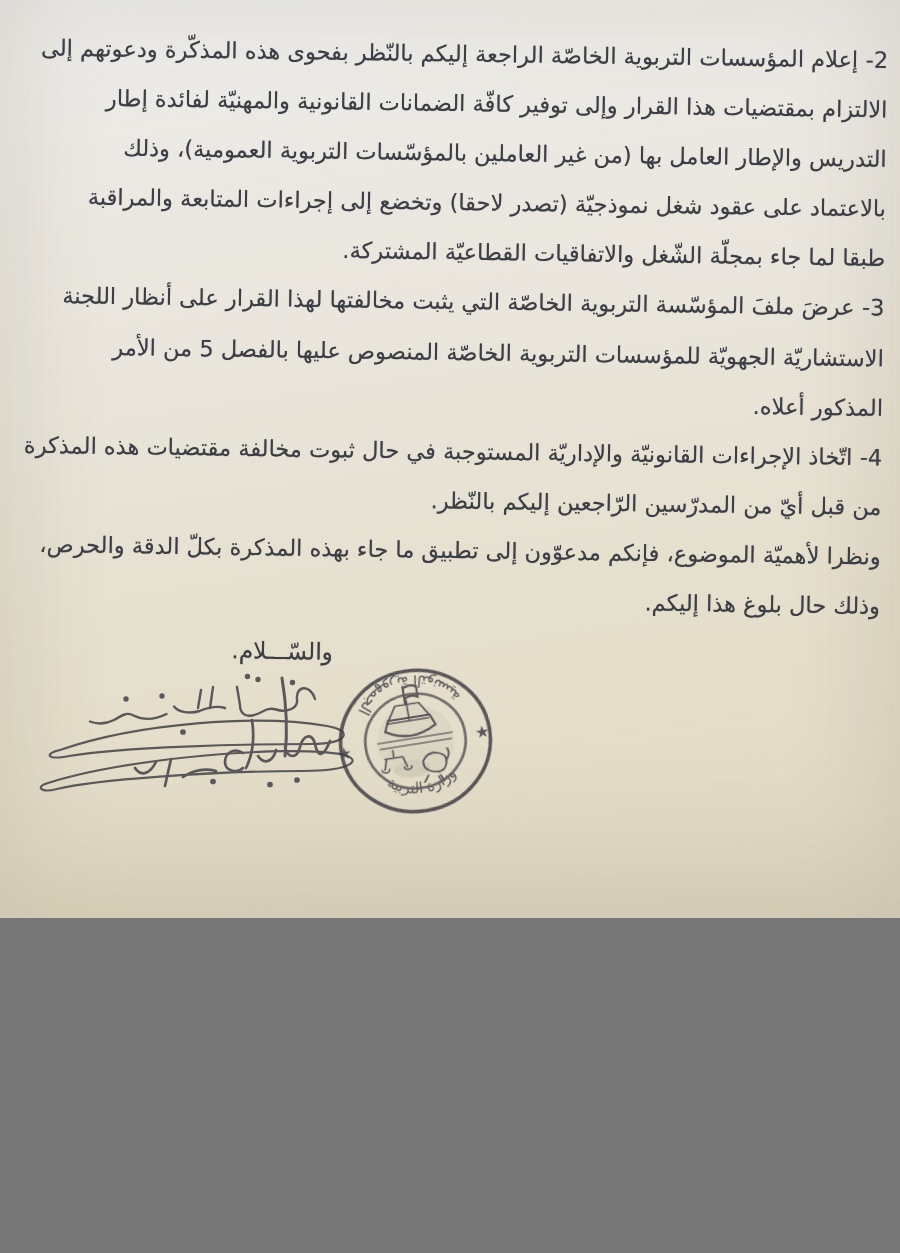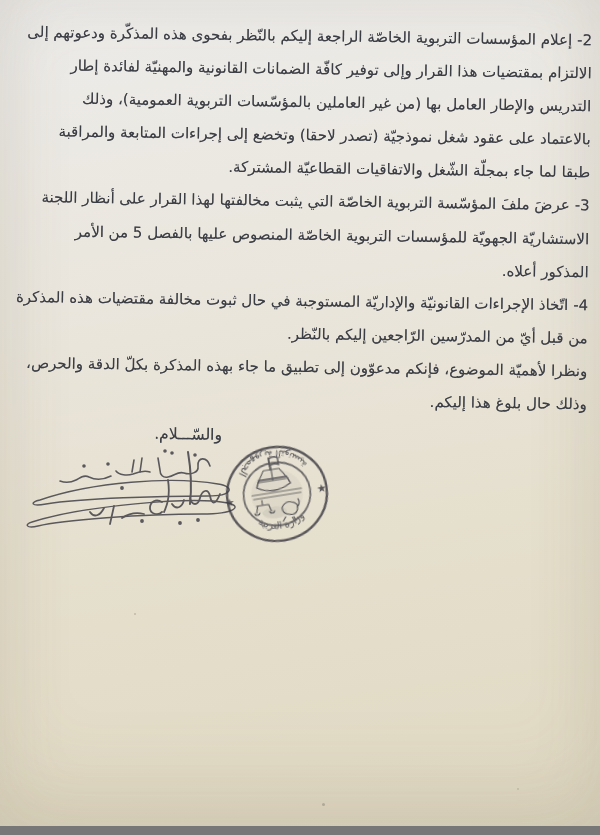--- a/index.html
+++ b/index.html
@@ -1,17 +1,17 @@
 <!DOCTYPE html>
 <html lang="ar"><head>
 <meta charset="utf-8">
 <style>
   html,body{margin:0;padding:0;background:#777;}
   .page{
-    width:600px;height:826px;position:relative;overflow:hidden;
+    width:600px;height:612px;position:relative;overflow:hidden;
     background:linear-gradient(172deg,#edecea 0%,#eae6dd 35%,#e5dfcd 65%,#e2dbc6 88%,#e0d9c4 100%);
     box-shadow:inset 0 0 70px rgba(120,108,85,.10), inset 0 -45px 80px rgba(125,110,82,.10);
     font-family:"DejaVu Sans","Liberation Sans",sans-serif;
   }
   .scan-rotate{
     position:absolute;left:0;top:0;right:0;
     transform:rotate(.85deg);transform-origin:50% 40%;
   }
   .memo-body{
     direction:rtl;

